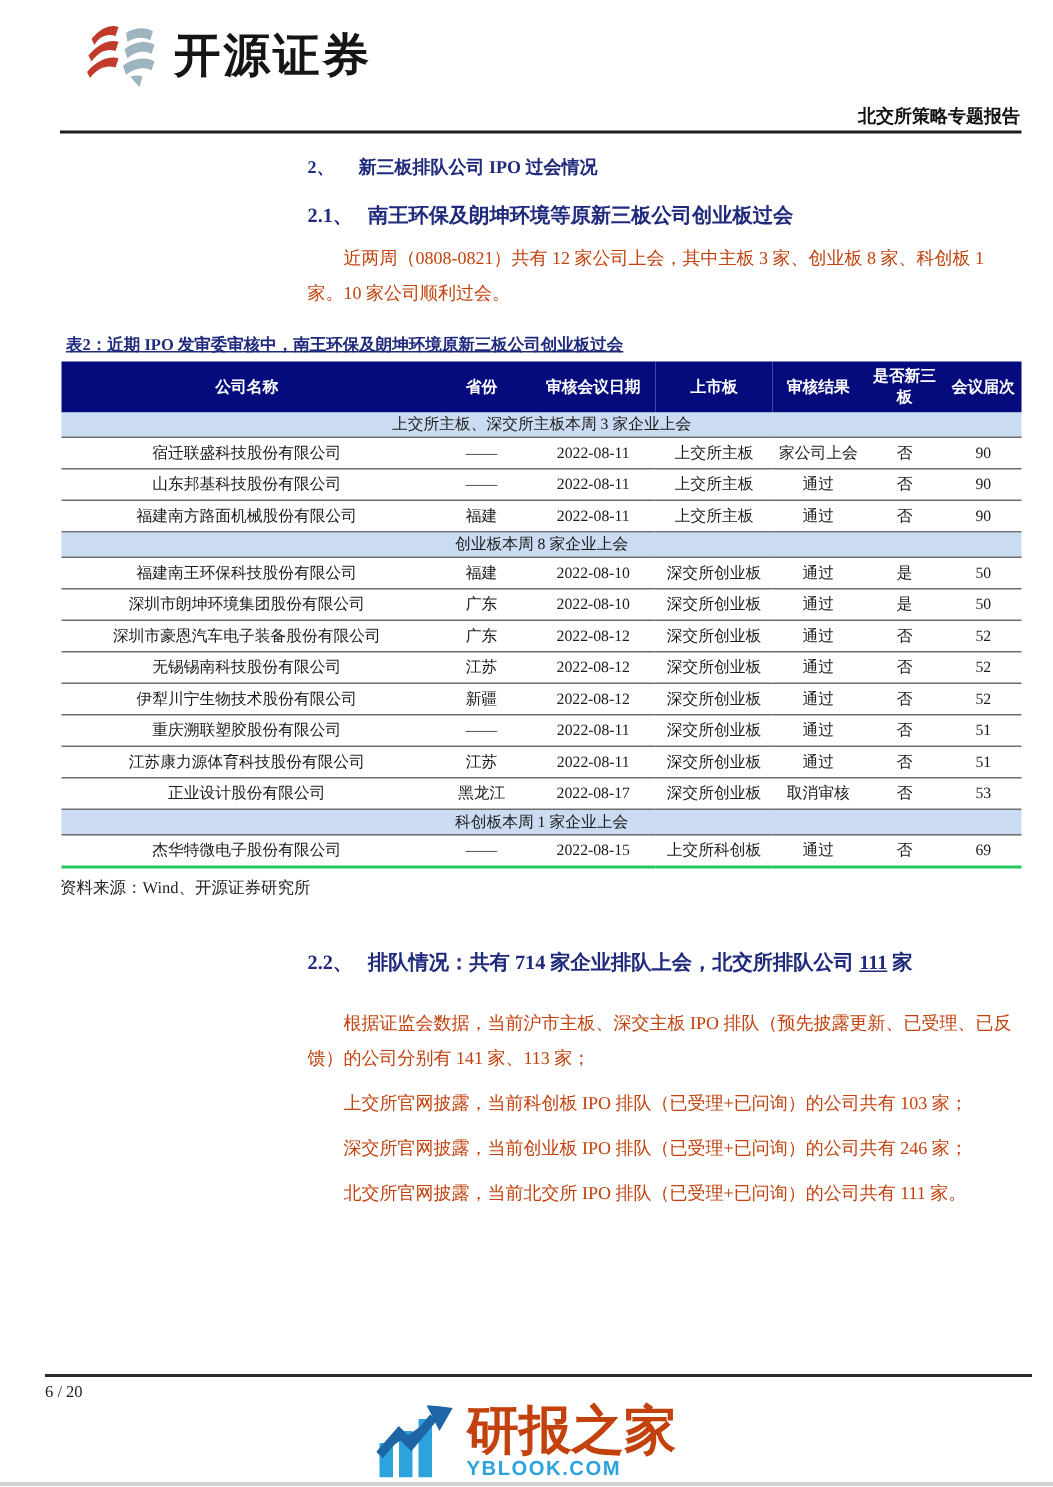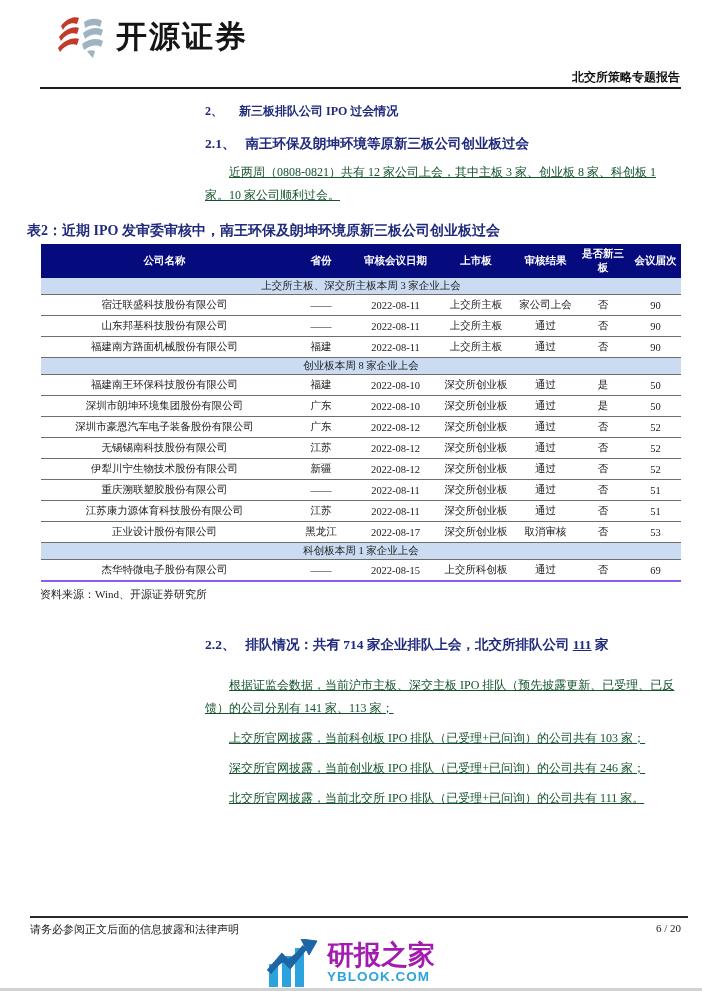--- a/index.html
+++ b/index.html
@@ -24,48 +24,48 @@
     position:absolute; right:22px; bottom:3px;
     font-size:12px; font-weight:bold; color:#111;
   }
   .header-rule { position:absolute; left:40px; right:21px; bottom:0; height:2px; background:#1c1c1c; }
 
   
   .h2 { margin:14px 21px 0 205px; font-size:12px; font-weight:bold; color:var(--navy,#202A7D); }
   .h2 .num, .h3 .num { margin-right:16px; }
   .h3 { margin:15px 21px 0 205px; font-size:13.5px; font-weight:bold; color:var(--navy,#202A7D); }
   .h3 .num { margin-right:10px; }
-  .para { margin:8px 21px 0 205px; font-size:12px; line-height:23px; text-indent:2em; color:#14532d;text-decoration:underline; }
+  .para { margin:8px 21px 0 205px; font-size:12px; line-height:23px; text-indent:2em; color:#c2410c; }
   .para.tight { margin-top:7px; }
   .uline { text-decoration:underline; }
 
   
-  .tbl-caption { margin:15px 21px 4px 27px; font-size:14px; font-weight:bold; color:var(--navy,#202A7D); }
+  .tbl-caption { margin:15px 21px 4px 44px; font-size:11px; font-weight:bold; color:var(--navy,#202A7D);text-decoration:underline; }
   table.ipo { border-collapse:collapse; width:640px; margin-left:41px; table-layout:fixed;
-              border-bottom:2px solid #8b5cf6; font-size:10.5px; }
+              border-bottom:2px solid #22c55e; font-size:10.5px; }
   table.ipo th {
     background:var(--table-header-bg,#050A7D); color:#ffffff; font-weight:bold;
     padding:3px 1px; font-size:10.5px; text-align:center;
   }
   table.ipo td { text-align:center; padding:3px 1px; border-bottom:1px solid #6e6e6e; }
   table.ipo tr.group-row td {
     background:var(--band-bg,#CBDCF2); padding:1px 1px; font-size:10.5px;text-align:center;
   }
   col.c1{width:247px} col.c2{width:66px} col.c3{width:83px} col.c4{width:78px}
   col.c5{width:61px}  col.c6{width:54px} col.c7{width:51px}
   .tbl-source { margin:5px 21px 0 40px; font-size:11px; color:#222; }
 
   
   .footer { position:absolute; left:0; right:0; top:916px; }
   .footer-rule { margin:0 14px 0 30px; height:2px; background:#2a2a2a; }
   .footer-line { display:flex; justify-content:space-between; margin:4px 21px 0 30px; font-size:11px; color:#222; }
   .watermark { display:flex; justify-content:center; align-items:center; margin-top:2px; gap:8px; }
   .wm-bar   { fill:var(--watermark-blue,#2CA3DC); }
   .wm-arrow { fill:var(--watermark-dark,#1E65A6); stroke:var(--watermark-dark,#1E65A6); }
-  .wm-text-cn { font-family:Liberation Sans, sans-serif; font-size:27px; font-weight:bold; color:#a21caf; line-height:1; }
+  .wm-text-cn { font-family:Liberation Serif, serif; font-size:35px; font-weight:bold; color:#c2410c; line-height:1; }
   .wm-text-en { font-family:"Liberation Sans","DejaVu Sans",sans-serif; font-size:13.5px; font-weight:bold; color:var(--watermark-blue,#2CA3DC); letter-spacing:1px; }
   .page-edge { position:absolute; left:0; right:0; bottom:0; height:3px; background:#d2d2d2; }
 </style>
 </head>
 <body>
 
 <div class="page">
 
   <div class="header">
     <div class="brand">
@@ -245,21 +245,20 @@
     <span class="num">2.2、</span><span>排队情况：共有 714 家企业排队上会，北交所排队公司 </span><span class="uline">111</span><span> 家</span>
   </div>
   <p class="para" style="margin-top:20px;">根据证监会数据，当前沪市主板、深交主板 IPO 排队（预先披露更新、已受理、已反馈）的公司分别有 141 家、113 家；</p>
   <p class="para tight">上交所官网披露，当前科创板 IPO 排队（已受理+已问询）的公司共有 103 家；</p>
   <p class="para tight">深交所官网披露，当前创业板 IPO 排队（已受理+已问询）的公司共有 246 家；</p>
   <p class="para tight">北交所官网披露，当前北交所 IPO 排队（已受理+已问询）的公司共有 111 家。</p>
 
   <div class="footer">
     <div class="footer-rule"></div>
     <div class="footer-line">
-      <span>请务必参阅正文后面的信息披露和法律声明</span>
       <span>6 / 20</span>
     </div>
     <div class="watermark">
       <svg width="52" height="48" viewBox="0 0 52 48">
         <rect class="wm-bar" x="2" y="25" width="9" height="23"></rect>
         <rect class="wm-bar" x="15" y="17" width="9" height="31"></rect>
         <rect class="wm-bar" x="28" y="9" width="9" height="39"></rect>
         <path class="wm-arrow" d="M2 33 L15 18 L23 26 L38 8" fill="none" stroke-width="6"></path>
         <path class="wm-arrow" d="M34 0 L50 2 L42 16 Z" stroke="none"></path>
       </svg>

